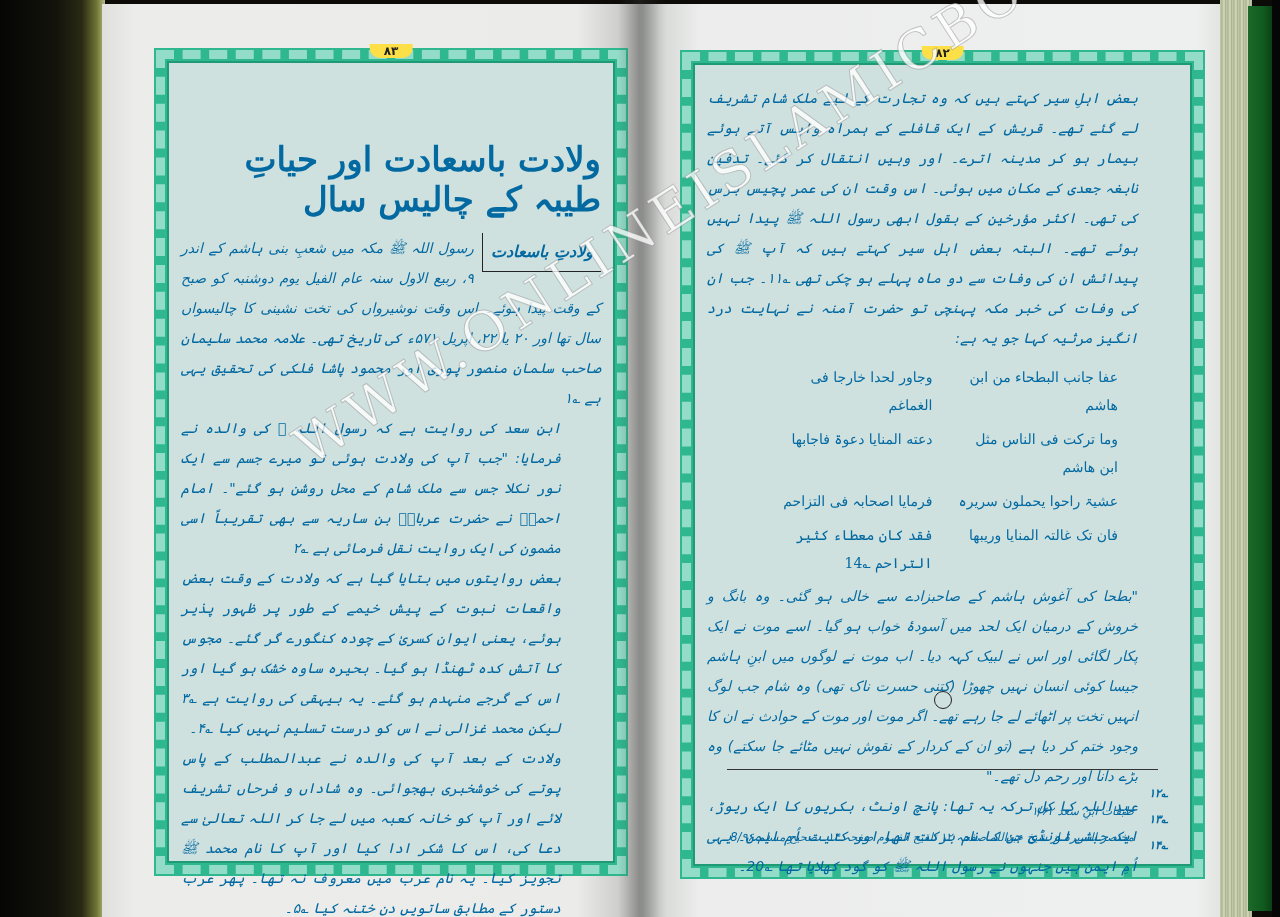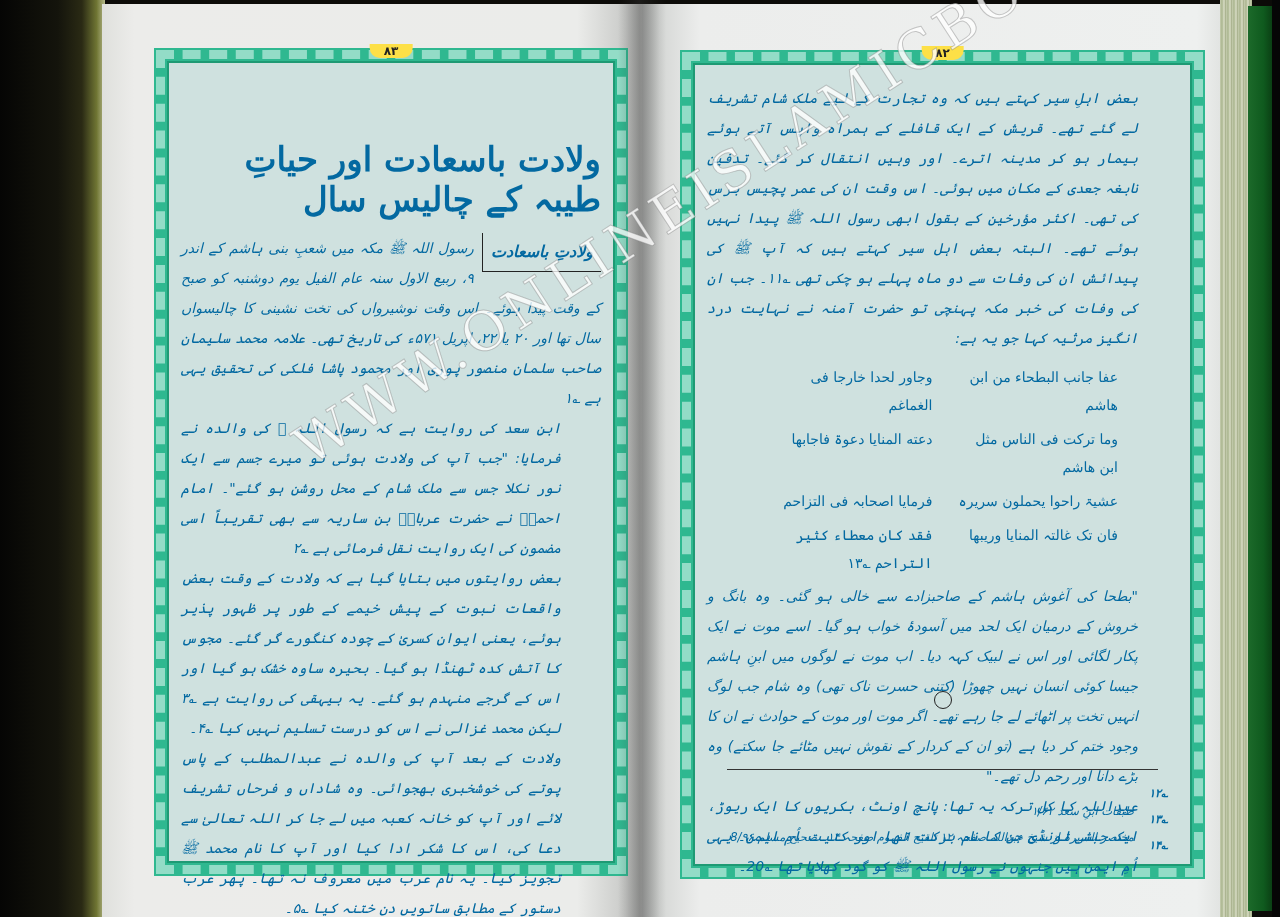--- a/index.html
+++ b/index.html
@@ -121,21 +121,21 @@
       <p class="indent">بعض اہلِ سیر کہتے ہیں کہ وہ تجارت کے لیے ملک شام تشریف لے گئے تھے۔ قریش کے ایک قافلے کے ہمراہ واپس آتے ہوئے بیمار ہو کر مدینہ اترے۔ اور وہیں انتقال کر گئے۔ تدفین نابغہ جعدی کے مکان میں ہوئی۔ اس وقت ان کی عمر پچیس برس کی تھی۔ اکثر مؤرخین کے بقول ابھی رسول اللہ ﷺ پیدا نہیں ہوئے تھے۔ البتہ بعض اہل سیر کہتے ہیں کہ آپ ﷺ کی پیدائش ان کی وفات سے دو ماہ پہلے ہو چکی تھی ؎۱۱۔ جب ان کی وفات کی خبر مکہ پہنچی تو حضرت آمنہ نے نہایت درد انگیز مرثیہ کہا جو یہ ہے:</p>
     </div>
     <div class="verse-grid">
       <span>عفا جانب البطحاء من ابن ھاشم</span>
       <span>وجاور لحدا خارجا فی الغماغم</span>
       <span>وما ترکت فی الناس مثل ابن ھاشم</span>
       <span>دعته المنایا دعوۃ فاجابھا</span>
       <span>عشیۃ راحوا یحملون سریرہ</span>
       <span>فرمایا اصحابہ فی التزاحم</span>
       <span>فان تک غالتہ المنایا وریبھا</span>
-      <span>فقد کان معطاء کثیر التراحم ؎۱۳</span>
+      <span>فقد کان معطاء کثیر التراحم ؎14</span>
     </div>
     <div class="para urdu">
       <p class="indent">"بطحا کی آغوش ہاشم کے صاحبزادے سے خالی ہو گئی۔ وہ بانگ و خروش کے درمیان ایک لحد میں آسودۂ خواب ہو گیا۔ اسے موت نے ایک پکار لگائی اور اس نے لبیک کہہ دیا۔ اب موت نے لوگوں میں ابنِ ہاشم جیسا کوئی انسان نہیں چھوڑا (کتنی حسرت ناک تھی) وہ شام جب لوگ انہیں تخت پر اٹھائے لے جا رہے تھے۔ اگر موت اور موت کے حوادث نے ان کا وجود ختم کر دیا ہے (تو ان کے کردار کے نقوش نہیں مٹائے جا سکتے) وہ بڑے دانا اور رحم دل تھے۔"</p>
       <p class="indent">عبداللہ کا کل ترکہ یہ تھا: پانچ اونٹ، بکریوں کا ایک ریوڑ، ایک حبشی لونڈی جن کا نام برکت تھا اور کنیت اُمِ ایمن۔ یہی اُمِ ایمن ہیں جنہوں نے رسول اللہ ﷺ کو گود کھلایا تھا ؎20۔</p>
     </div>
     <div class="circle-mark" style="top:620px;"></div>
     <div style="position:absolute; left:10px; right:10px; bottom:4px;">
       <div class="fn-rule"></div>
       <div class="footnotes urdu">
         <div class="fn-row">

